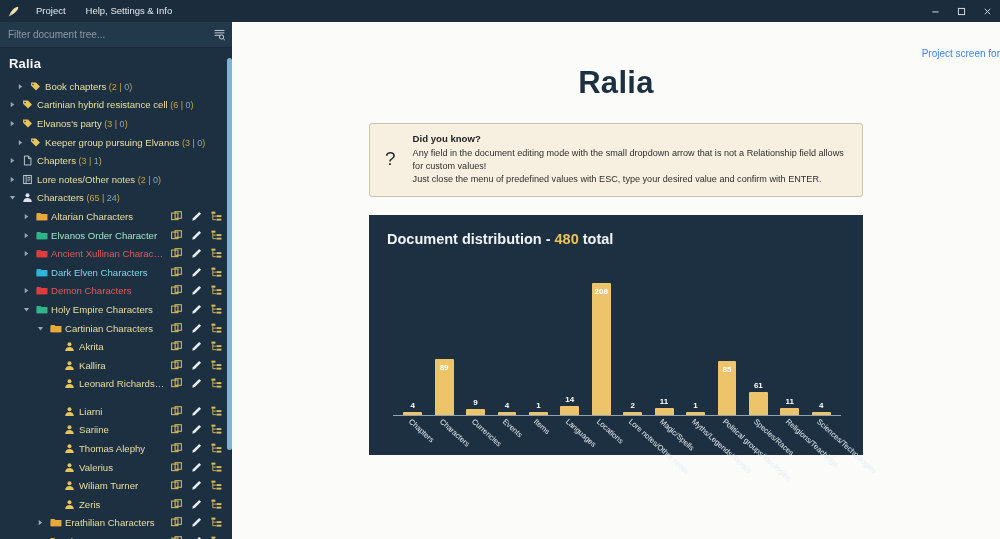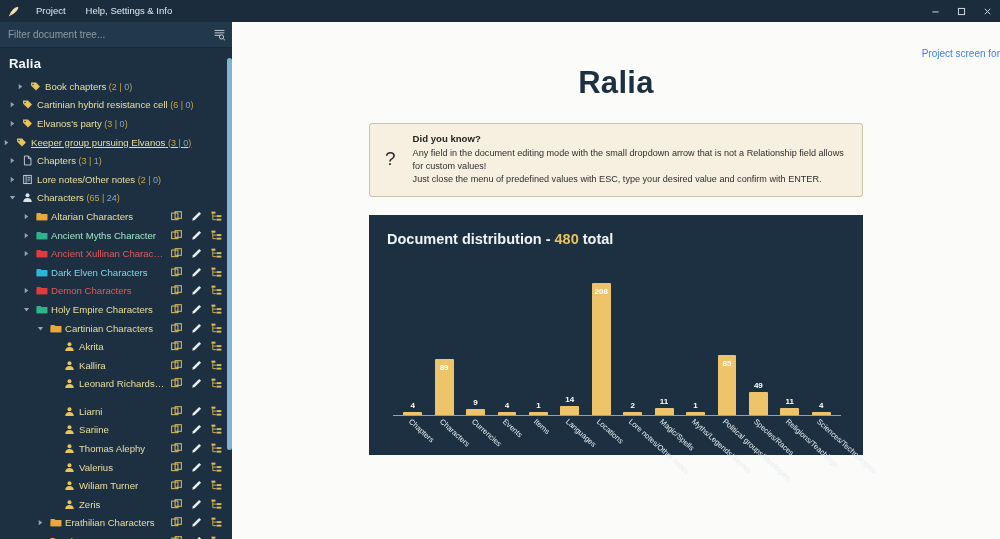--- a/index.html
+++ b/index.html
@@ -187,21 +187,21 @@
                 </svg>
               </div>
               <div class="ic">
                 <svg width="11" height="11" viewBox="0 0 16 16">
                   <path d="M1.5 2.2h7.2L14.5 8l-5.8 5.8L1.5 6.6z" fill="#e9c45a"></path>
                   <circle cx="4.4" cy="5" r="1.1" fill="#1d3041"></circle>
                 </svg>
               </div>
               <div class="lbl">Elvanos's party<span class="cnt"> (3 | <span class="b">0</span>)</span></div>
             </div>
-            <div class="row" style="padding-left: 0; color: rgb(234, 223, 160); text-decoration: underline;">
+            <div class="row" style="padding-left: 14px; color: rgb(234, 223, 160);">
               <div class="twisty">
                 <svg width="7" height="7" viewBox="0 0 8 8">
                   <path d="M2 1l4 3-4 3z" fill="#94a6b4"></path>
                 </svg>
               </div>
               <div class="ic">
                 <svg width="11" height="11" viewBox="0 0 16 16">
                   <path d="M1.5 2.2h7.2L14.5 8l-5.8 5.8L1.5 6.6z" fill="#e9c45a"></path>
                   <circle cx="4.4" cy="5" r="1.1" fill="#1d3041"></circle>
                 </svg>
@@ -290,21 +290,21 @@
                 <svg width="7" height="7" viewBox="0 0 8 8">
                   <path d="M2 1l4 3-4 3z" fill="#94a6b4"></path>
                 </svg>
               </div>
               <div class="ic">
                 <svg width="12" height="11" viewBox="0 0 16 14">
                   <path d="M0.8 2.2h5.1l1.4 1.6h8V12H0.8z" fill="#2fb38a"></path>
                   <path d="M0.8 4.6h13.5V12H0.8z" fill="#2fb38a"></path>
                 </svg>
               </div>
-              <div class="lbl">Ancient Myths Character</div>
+              <div class="lbl">Elvanos Order Character</div>
               <div class="acts">
                 <div class="act">
                   <svg width="11" height="11" viewBox="0 0 14 14">
                     <rect x="0.8" y="2.6" width="8" height="8.4" fill="none" stroke="#e9c45a" stroke-width="1.3"></rect>
                     <rect x="5.2" y="0.9" width="8" height="8.4" fill="none" stroke="#e9c45a" stroke-width="1.3"></rect>
                   </svg>
                 </div>
                 <div class="act">
                   <svg width="11" height="11" viewBox="0 0 14 14">
                     <path d="M10.4 1.2l2.4 2.4-8 8-3.2.8.8-3.2z" fill="#f2f6f8"></path>
@@ -904,26 +904,26 @@
                 </div>
                 <div class="bcol">
                   <div class="bval">11</div>
                   <div class="bar" style="height: 7px;"></div>
                 </div>
                 <div class="bcol">
                   <div class="bval">1</div>
                   <div class="bar" style="height: 3px;"></div>
                 </div>
                 <div class="bcol">
-                  <div class="bar" style="height: 60px; position: relative; margin-top: 23px;">
+                  <div class="bar" style="height: 54px; position: relative; margin-top: 23px;">
                     <div class="bval inside" style="top: 4px; text-align: center;">85</div>
                   </div>
                 </div>
                 <div class="bcol">
-                  <div class="bval">49</div>
+                  <div class="bval">61</div>
                   <div class="bar" style="height: 23px;"></div>
                 </div>
                 <div class="bcol">
                   <div class="bval">11</div>
                   <div class="bar" style="height: 7px;"></div>
                 </div>
                 <div class="bcol">
                   <div class="bval">4</div>
                   <div class="bar" style="height: 3px;"></div>
                 </div>

